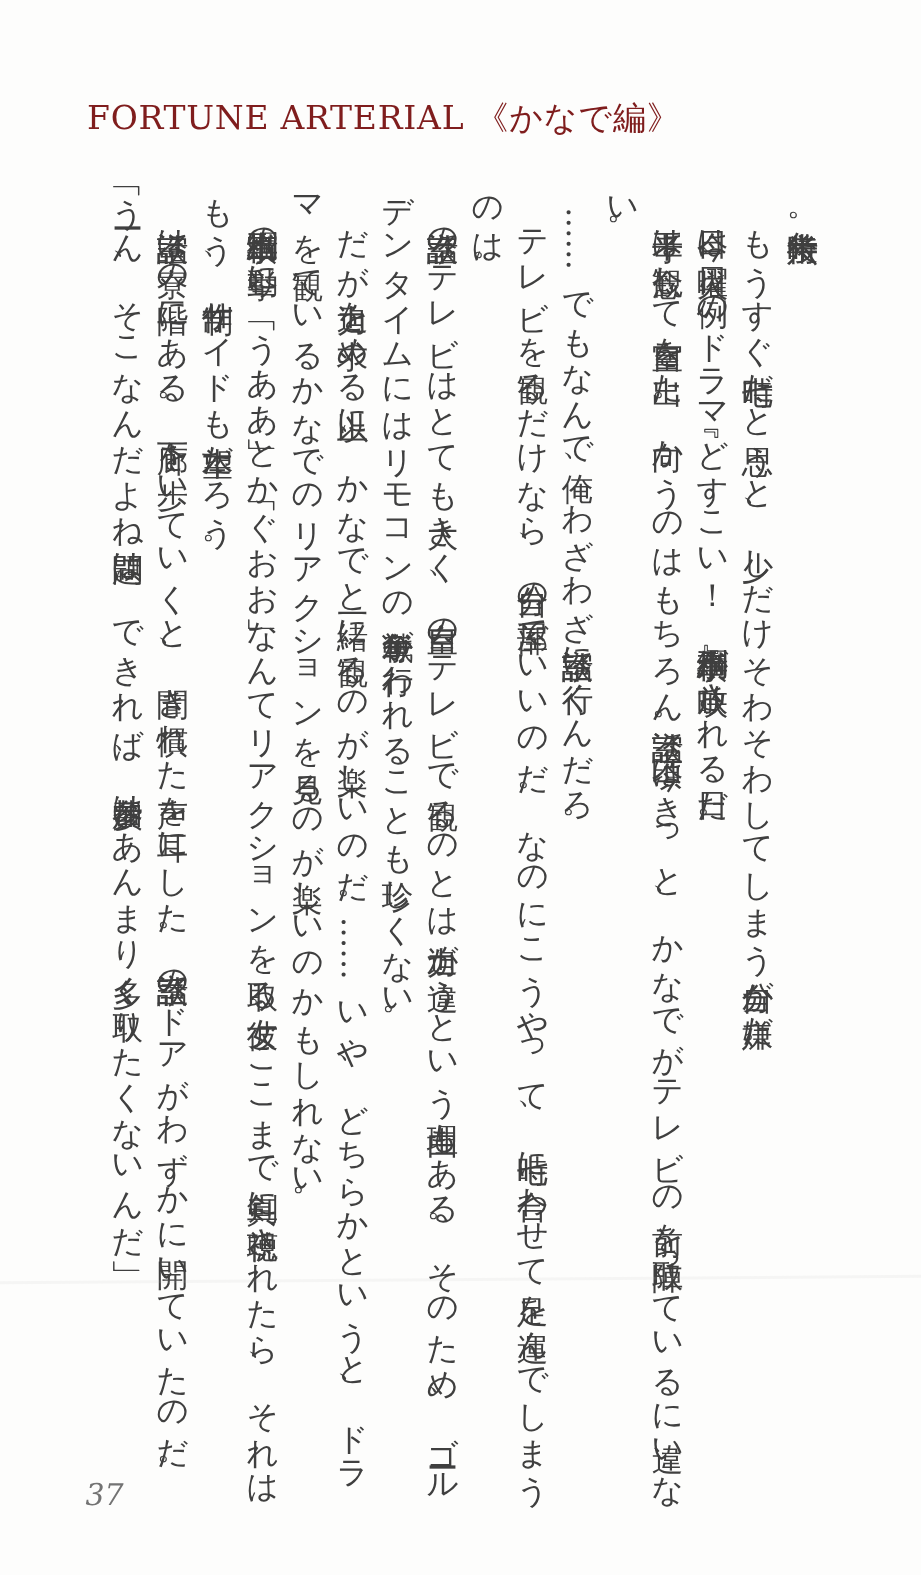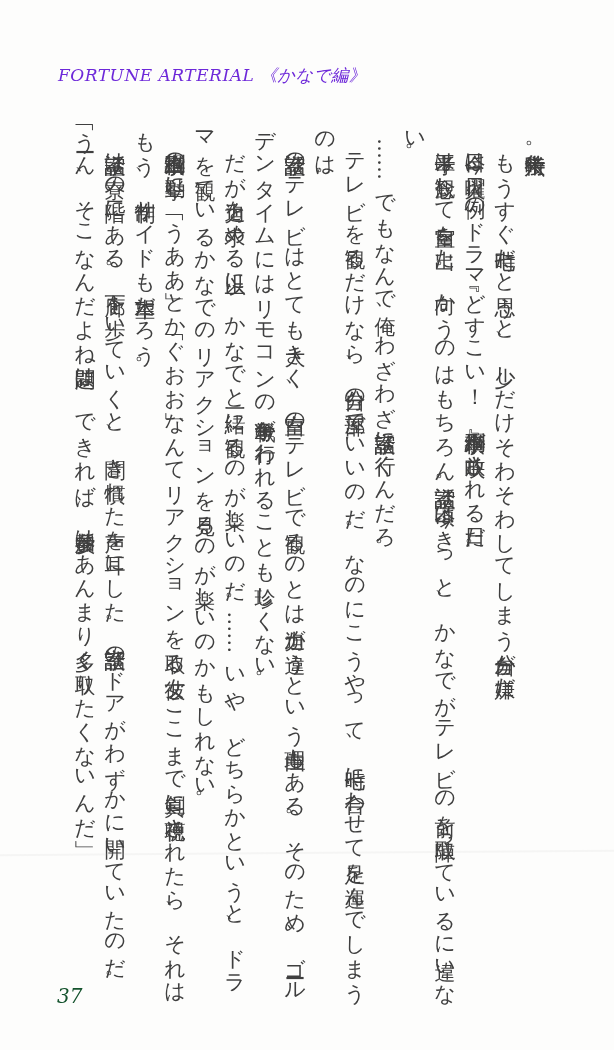--- a/index.html
+++ b/index.html
@@ -16,25 +16,24 @@
     position: relative;
     width: 614px;
     height: 1050px;
     background: #fdfdfc;
     font-family: "DejaVu Serif", serif;
   }
   .running-header {
     position: absolute;
     left: 58px;
     top: 64px;
-    font-size: 17px;
+    font-size: 22px;
     letter-spacing: 0.5px;
-    color: #6d28d9;
+    color: #7f1d1d;
     white-space: nowrap;
-    font-style: italic;
   }
   .body-text {
     position: absolute;
     top: 117px;
     right: 64px;
     height: 882px;
     writing-mode: vertical-rl;
     -webkit-writing-mode: vertical-rl;
     text-orientation: mixed;
     font-size: 21px;
@@ -48,21 +47,21 @@
   }
   .body-text p.indent {
     text-indent: 1em;
   }
   .page-number {
     position: absolute;
     left: 57px;
     top: 984px;
     font-size: 20px;
     font-style: italic;
-    color: #14532d;
+    color: #737373;
   }
   .scan-streak {
     position: absolute;
     left: 0;
     top: 852px;
     width: 614px;
     height: 2px;
     background: rgba(190, 190, 190, 0.12);
     transform: rotate(-0.4deg);
     pointer-events: none;

